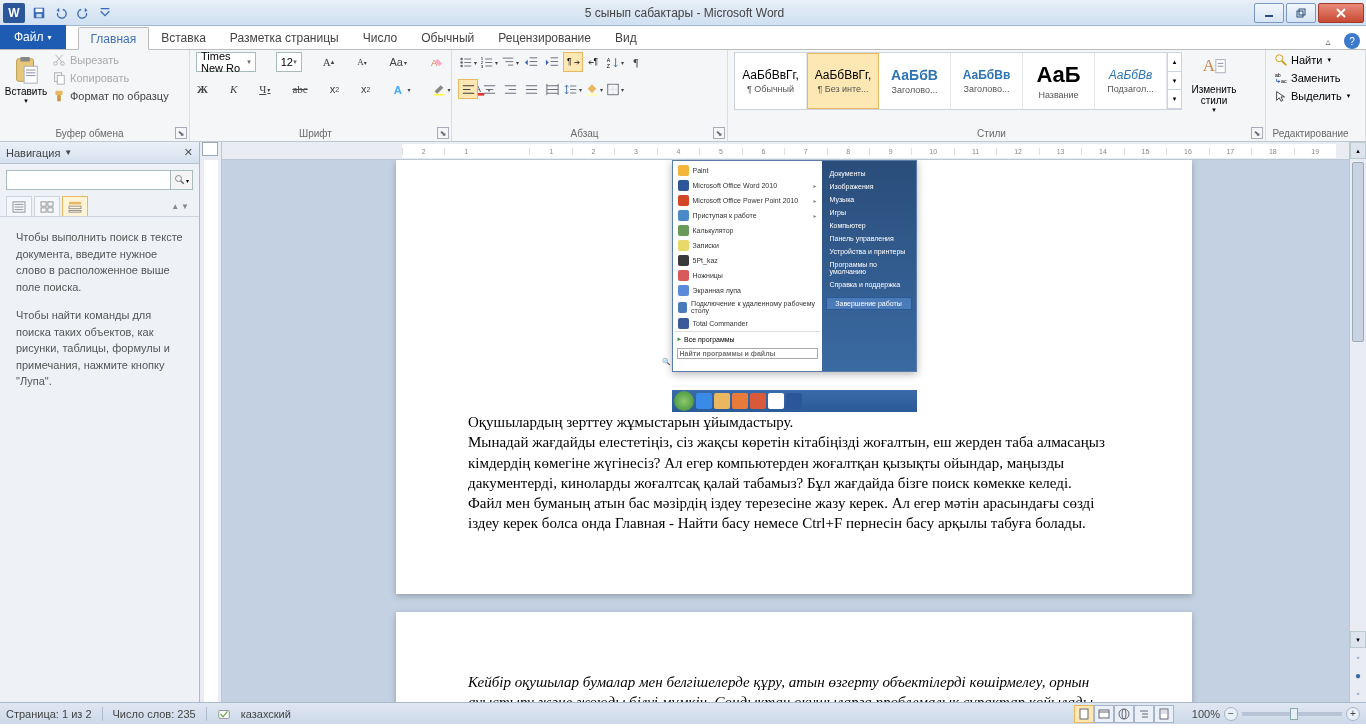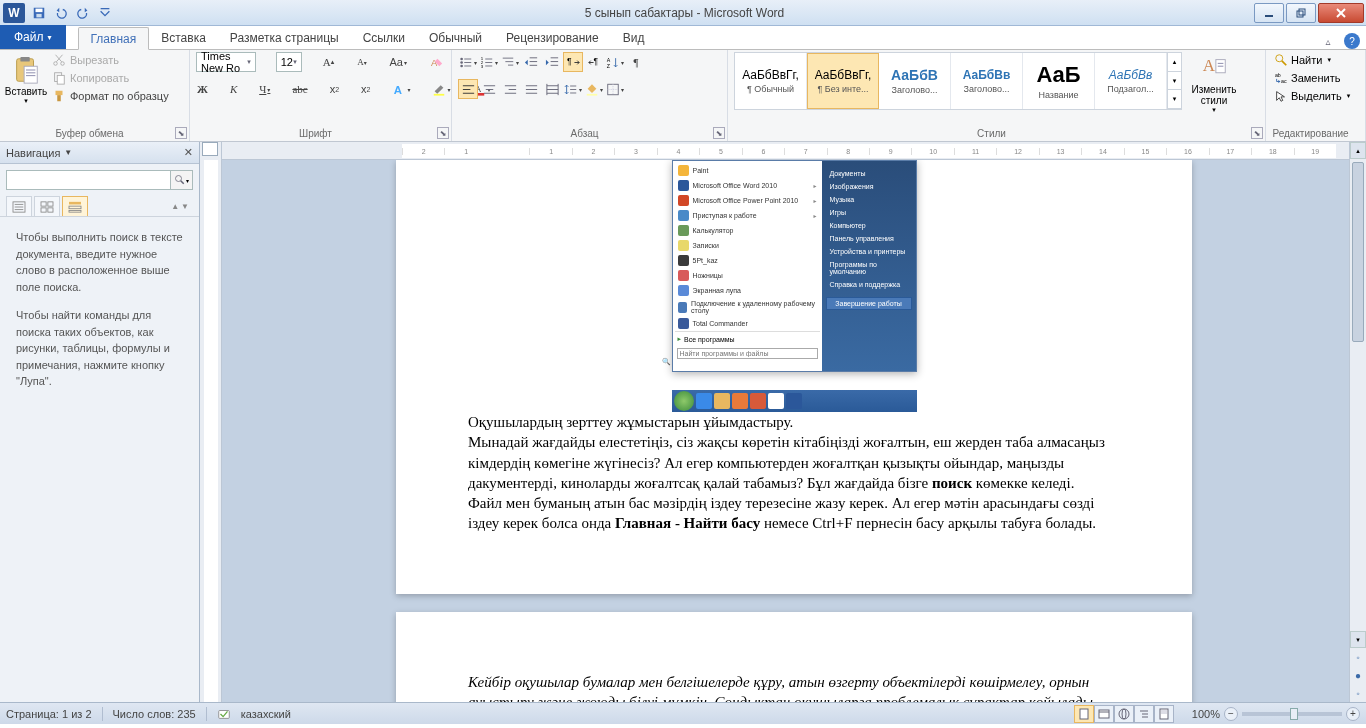--- a/index.html
+++ b/index.html
@@ -100,32 +100,32 @@
 .page2 { margin-top: 18px; padding-top: 60px; }
 
 
 .startmenu { width: 245px; margin: 0 auto 18px; background: #fff; border: 1px solid #5a7ca8; display: flex; font-size: 7px; box-shadow: 0 2px 8px rgba(0,0,0,0.3); }
 .sm-left { flex: 1; background: #fff; padding: 2px; }
 .sm-item { display: flex; align-items: center; gap: 4px; padding: 2px 3px; color: #333; }
 .sm-item .ic { width: 11px; height: 11px; border-radius: 2px; }
 .sm-item .arr { margin-left: auto; font-size: 6px; color: #888; }
 .sm-all { border-top: 1px solid #ddd; padding: 3px; display: flex; align-items: center; gap: 3px; }
 .sm-search { margin: 2px; }
-.sm-search input { width: 100%; border: 1px solid #aaa; font-size: 7px; padding: 1px 2px; }
+.sm-search input { width: 100%; border: 1px solid #aaa; font-size: 7px; padding: 1px 2px; font-weight: bold; }
 .sm-right { width: 94px; background: linear-gradient(#2a4d7a, #3a6aa2); color: #fff; padding: 6px 0; }
 .sm-ritem { padding: 3px 8px; font-size: 7px; }
 .sm-shut { margin: 6px 4px 2px; background: #4a7ab8; border: 1px solid #2a5a98; padding: 2px 4px; text-align: center; font-size: 7px; }
 .taskbar { height: 22px; background: linear-gradient(#3a6aa8, #2a5a98); display: flex; align-items: center; gap: 2px; padding: 0 2px; width: 245px; margin: 0 auto; }
 .tb-start { width: 20px; height: 20px; border-radius: 50%; background: radial-gradient(#8ec96a, #3a8a3a); }
 .tb-ic { width: 16px; height: 16px; border-radius: 2px; }
 
 .doc-text { font-family: "Times New Roman", serif; font-size: 15px; line-height: 1.35; color: #000; }
 .doc-text p { margin-bottom: 0; }
 .doc-text .italic { font-style: italic; }
-.doc-text b { font-weight: bold; }
+.doc-text b { font-weight: normal; }
 
 
 .vscroll { position: absolute; right: 0; top: 0; bottom: 0; width: 17px; background: #e9edf3; border-left: 1px solid #bcc7d5; }
 .vscroll .thumb { position: absolute; left: 2px; right: 2px; top: 20px; height: 180px; background: #c8d2e0; border: 1px solid #9ab; border-radius: 2px; }
 .vscroll .btn { height: 17px; background: #dde4ee; border: 1px solid #bcc; display: flex; align-items: center; justify-content: center; font-size: 7px; }
 .vscroll .btn.bot { position: absolute; bottom: 54px; left: 0; right: 0; }
 .vscroll .pgbtn { position: absolute; left: 0; right: 0; height: 17px; display: flex; align-items: center; justify-content: center; font-size: 10px; color: #3a6aa8; cursor: pointer; }
 .side-ruler-toggle { position: absolute; top: 0; right: 0; width: 17px; height: 17px; background: #e9edf3; border: 1px solid #bcc; }
 
 
@@ -191,21 +191,21 @@
         </svg>
       </div>
   </div>
 </div>
 
 <div class="tabs-row">
   <div class="file-tab">Файл</div>
   <div class="tab active">Главная</div>
   <div class="tab">Вставка</div>
   <div class="tab">Разметка страницы</div>
-  <div class="tab">Ссылки</div>
+  <div class="tab">Число</div>
   <div class="tab">Обычный</div>
   <div class="tab">Рецензирование</div>
   <div class="tab">Вид</div>
   <div class="help-icon">
     <span style="background:none;color:#667;border:none;">▵</span>
     <span>?</span>
   </div>
 </div>
 
 <div class="ribbon">

